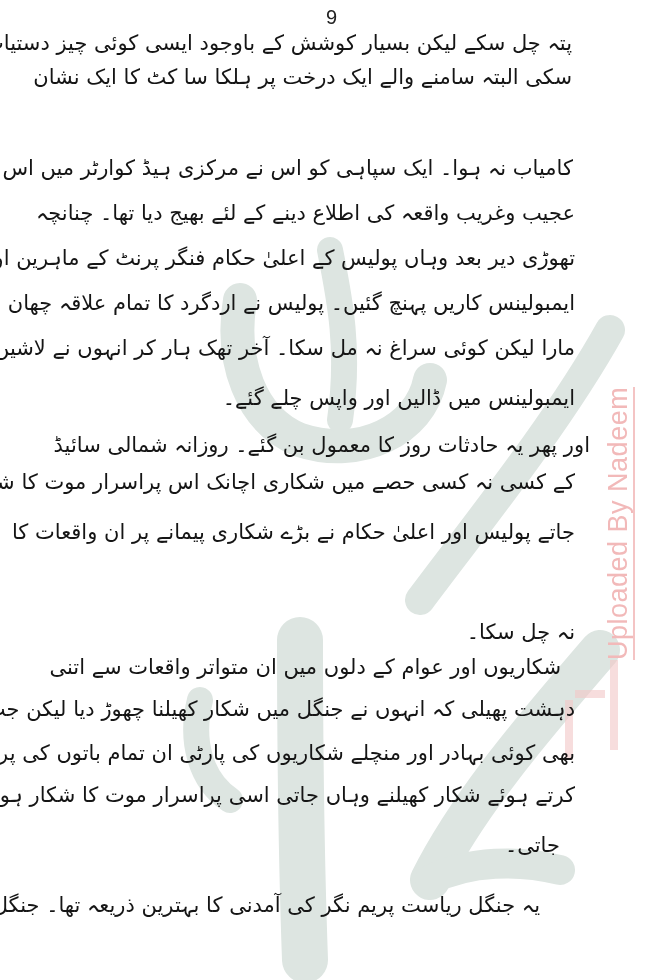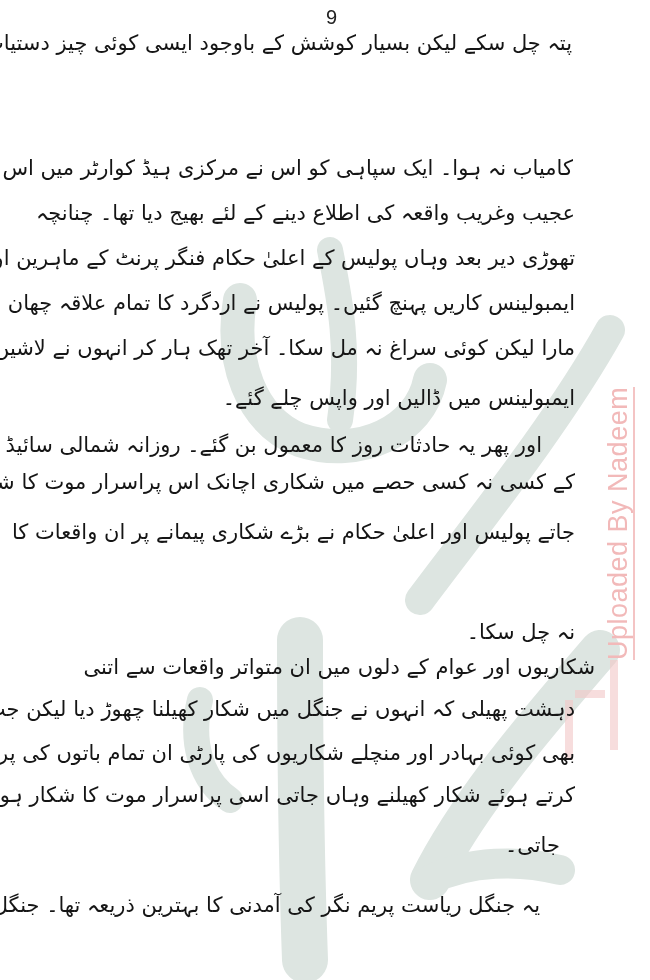--- a/index.html
+++ b/index.html
@@ -85,30 +85,31 @@
       <rect x="575" y="690" width="30" height="8"></rect>
       <rect x="610" y="660" width="8" height="90"></rect>
     </g>
   </svg>
 
   <div class="wm-uploaded">Uploaded By Nadeem</div>
 
   <div class="page-number">9</div>
 
   <div class="line justify" style="left:90px; width:482px; top:28px;">پتہ چل سکے لیکن بسیار کوشش کے باوجود ایسی کوئی چیز دستیاب نہ ہو</div>
+  <div class="line justify" style="left:70px; width:502px; top:62px;">سکی البتہ سامنے والے ایک درخت پر ہلکا سا کٹ کا ایک نشان</div>
   <div class="line justify" style="left:85px; width:488px; top:153px;">کامیاب نہ ہوا۔ ایک سپاہی کو اس نے مرکزی ہیڈ کوارٹر میں اس</div>
   <div class="line justify" style="left:85px; width:490px; top:198px;">عجیب وغریب واقعہ کی اطلاع دینے کے لئے بھیج دیا تھا۔ چنانچہ</div>
   <div class="line justify" style="left:85px; width:490px; top:243px;">تھوڑی دیر بعد وہاں پولیس کے اعلیٰ حکام فنگر پرنٹ کے ماہرین اور</div>
   <div class="line justify" style="left:75px; width:500px; top:288px;">ایمبولینس کاریں پہنچ گئیں۔ پولیس نے اردگرد کا تمام علاقہ چھان</div>
   <div class="line" style="left:150px; width:425px; top:383px;">ایمبولینس میں ڈالیں اور واپس چلے گئے۔</div>
   <div class="line justify" style="left:83px; width:492px; top:333px;">مارا لیکن کوئی سراغ نہ مل سکا۔ آخر تھک ہار کر انہوں نے لاشیں</div>
-  <div class="line justify" style="left:80px; width:462px; top:430px;">اور پھر یہ حادثات روز کا معمول بن گئے۔ روزانہ شمالی سائیڈ</div>
+  <div class="line justify" style="left:80px; width:462px; top:430px;padding-left:48px;">اور پھر یہ حادثات روز کا معمول بن گئے۔ روزانہ شمالی سائیڈ</div>
   <div class="line justify" style="left:80px; width:495px; top:467px;">کے کسی نہ کسی حصے میں شکاری اچانک اس پراسرار موت کا شکار ہو</div>
   <div class="line justify" style="left:80px; width:495px; top:517px;">جاتے پولیس اور اعلیٰ حکام نے بڑے شکاری پیمانے پر ان واقعات کا</div>
   <div class="line" style="left:400px; width:175px; top:617px;">نہ چل سکا۔</div>
-  <div class="line justify" style="left:93px; width:478px; top:652px;padding-left:24px;">شکاریوں اور عوام کے دلوں میں ان متواتر واقعات سے اتنی</div>
+  <div class="line justify" style="left:59px; width:478px; top:652px;padding-left:24px;">شکاریوں اور عوام کے دلوں میں ان متواتر واقعات سے اتنی</div>
   <div class="line justify" style="left:75px; width:500px; top:694px;">دہشت پھیلی کہ انہوں نے جنگل میں شکار کھیلنا چھوڑ دیا لیکن جب</div>
   <div class="line justify" style="left:80px; width:495px; top:738px;">بھی کوئی بہادر اور منچلے شکاریوں کی پارٹی ان تمام باتوں کی پرواہ نہ</div>
   <div class="line justify" style="left:80px; width:495px; top:780px;">کرتے ہوئے شکار کھیلنے وہاں جاتی اسی پراسرار موت کا شکار ہو</div>
   <div class="line" style="left:490px; width:85px; top:830px;text-align:center;">جاتی۔</div>
   <div class="line justify" style="left:60px; width:480px; top:866px;margin-top:24px;">یہ جنگل ریاست پریم نگر کی آمدنی کا بہترین ذریعہ تھا۔ جنگل</div>
 
 </div>
 
 </body></html>

